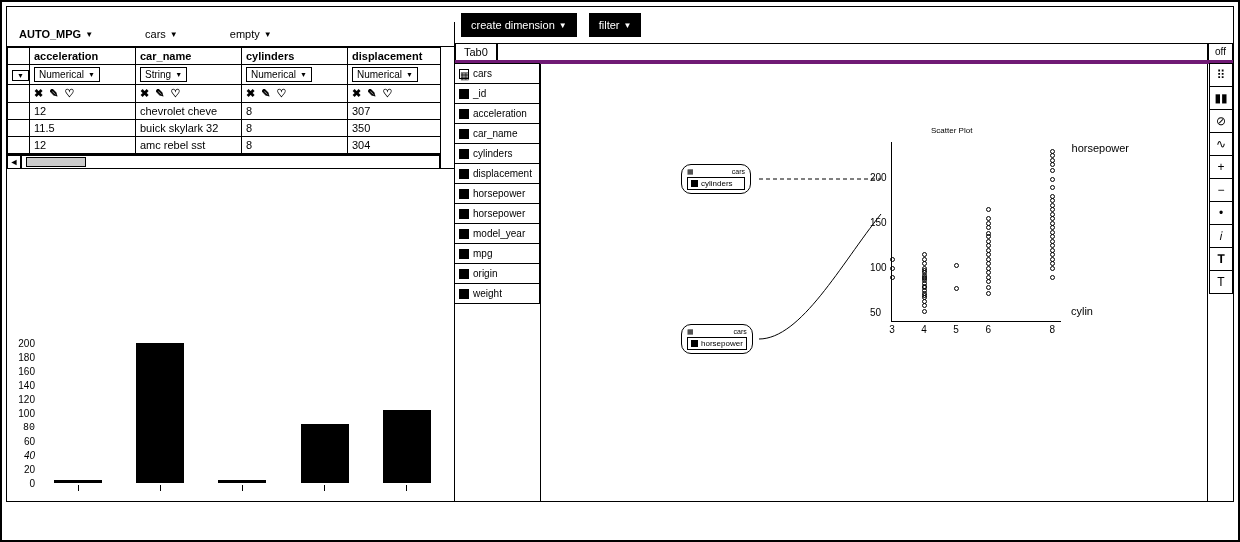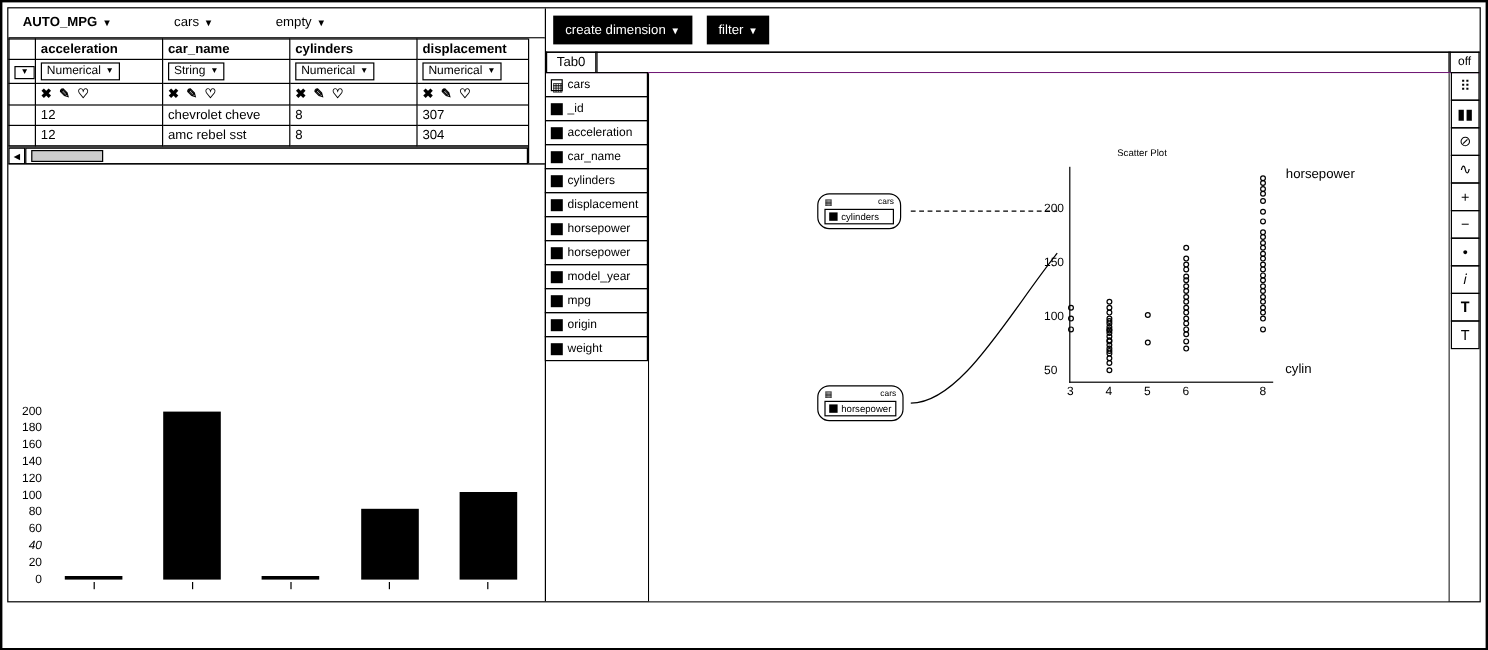--- a/index.html
+++ b/index.html
@@ -1,20 +1,20 @@
 <!DOCTYPE html>
 <html><head>
 <meta charset="utf-8">
 <style>
   * { box-sizing: border-box; }
   body { margin:0; font-family: Arial, Helvetica, sans-serif; font-size:11px; color:#000; background:#fff; }
   .frame { width:1240px; height:542px; border:2px solid #000; position:relative; padding:4px; }
   .title { font-size:16px; margin:6px 4px 8px 4px; }
   .content { display:flex; height:calc(100% - 34px); border:1px solid #000; }
-  .left { width:448px; border-right:1px solid #000; display:flex; flex-direction:column; }
+  .left { width:448px; border-right:1px solid #000; display:flex; flex-direction:column;margin-top:15px; }
   .right { flex:1; display:flex; flex-direction:column; }
 
   
   .left-toolbar { display:flex; gap:0; align-items:center; padding:4px 6px; border-bottom:1px solid #000; }
   .dd { display:inline-flex; align-items:center; gap:4px; padding:2px 6px; margin-right:40px; cursor:pointer; }
   .dd .caret { font-size:8px; }
 
   
   .table-wrap { border-bottom:1px solid #000; position:relative; flex:0 0 auto; }
   table.data { width:100%; border-collapse:collapse; table-layout:fixed; font-size:11px; }
@@ -39,21 +39,21 @@
   .bar { width:48px; background:#000; }
   .bar-ticks { position:absolute; left:30px; right:6px; bottom:6px; height:10px; display:flex; justify-content:space-around; }
   .bar-ticks div { width:1px; height:6px; background:#000; }
 
   
   .right-top { padding:6px; display:flex; gap:12px; border-bottom:1px solid #000; }
   .btn-dark { background:#000; color:#fff; padding:6px 10px; display:inline-flex; align-items:center; gap:4px; font-size:11px; cursor:pointer; }
   .btn-dark .caret { font-size:8px; }
 
   
-  .tabbar { display:flex; border-bottom:1px solid #701a75; }
+  .tabbar { display:flex; border-bottom:4px solid #701a75; }
   .tab { border:1px solid #000; border-bottom:none; padding:2px 8px; font-size:11px; margin-top:-1px; }
   .tab-spacer { flex:1; border:1px solid #000; border-bottom:none; margin-top:-1px; }
   .off { border:1px solid #000; border-bottom:none; padding:2px 6px; font-size:10px; margin-top:-1px; }
 
   
   .canvas-row { flex:1; display:flex; }
   .fieldlist { width:86px; border-right:1px solid #000; }
   .field { border:1px solid #000; margin:-1px 0 0 -1px; padding:4px 4px; display:flex; align-items:center; gap:4px; font-size:10px; white-space:nowrap; overflow:hidden; }
   .field .sw { width:10px; height:10px; background:#000; display:inline-block; flex-shrink:0; }
   .field.head .sw { background:#fff; border:1px solid #000; }
@@ -149,20 +149,27 @@
             <tbody id="data-rows">
               <tr>
                 <td class="rowhead"></td>
                 <td>12</td>
                 <td>chevrolet cheve</td>
                 <td>8</td>
                 <td>307</td>
               </tr>
               <tr>
                 <td class="rowhead"></td>
+                <td>11.5</td>
+                <td>buick skylark 32</td>
+                <td>8</td>
+                <td>350</td>
+              </tr>
+              <tr>
+                <td class="rowhead"></td>
                 <td>12</td>
                 <td>amc rebel sst</td>
                 <td>8</td>
                 <td>304</td>
               </tr>
             </tbody>
         </table>
         <div class="vscroll"></div>
         <div class="hscroll">
           <div class="arrow">◄</div>
@@ -172,21 +179,21 @@
           <div class="arrow">►</div>
         </div>
       </div>
 
       <div class="barchart">
         <div class="bar-axis" id="bar-axis">
             <div style="bottom: 0px;">0</div>
             <div style="bottom: 14px;">20</div>
             <div style="bottom: 28px; font-style: italic;">40</div>
             <div style="bottom: 42px;">60</div>
-            <div style="bottom: 56px;">80</div>
+            <div style="bottom: 56px; font-family: Liberation Mono, monospace;">80</div>
             <div style="bottom: 70px;">100</div>
             <div style="bottom: 84px;">120</div>
             <div style="bottom: 98px;">140</div>
             <div style="bottom: 112px;">160</div>
             <div style="bottom: 126px;">180</div>
             <div style="bottom: 140px;">200</div>
           </div>
         <div class="bars" id="bars">
             <div class="bar" style="height: 3.5px;"></div>
             <div class="bar" style="height: 140px;"></div>

